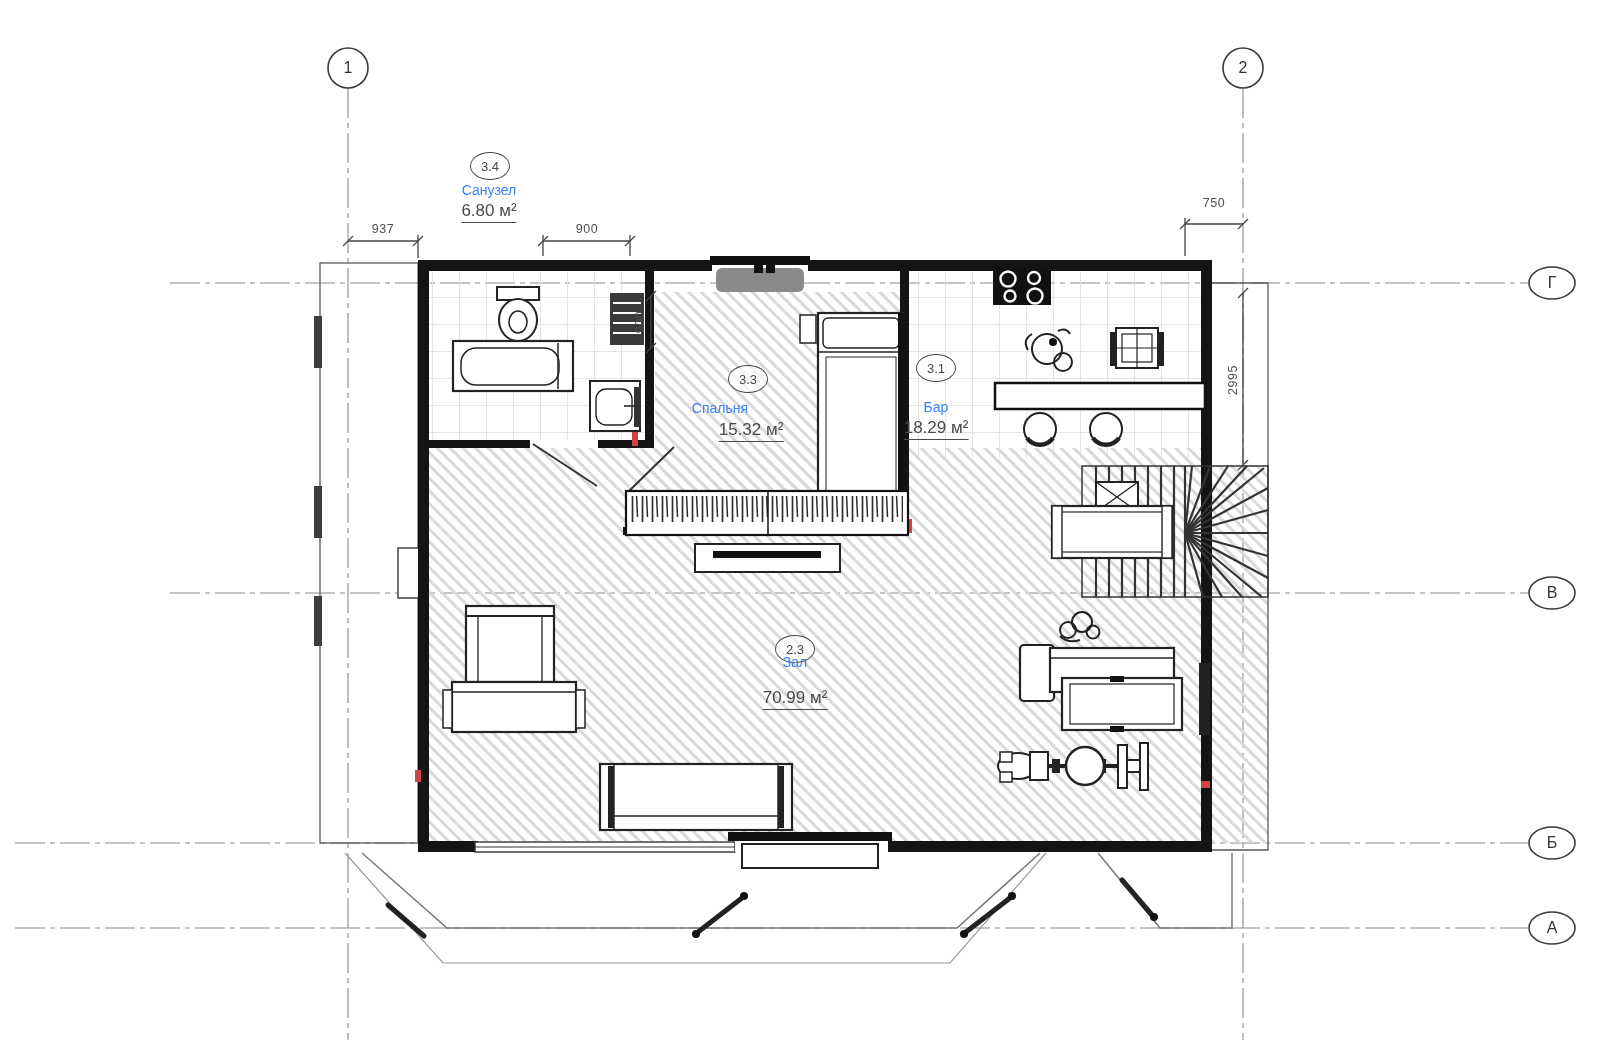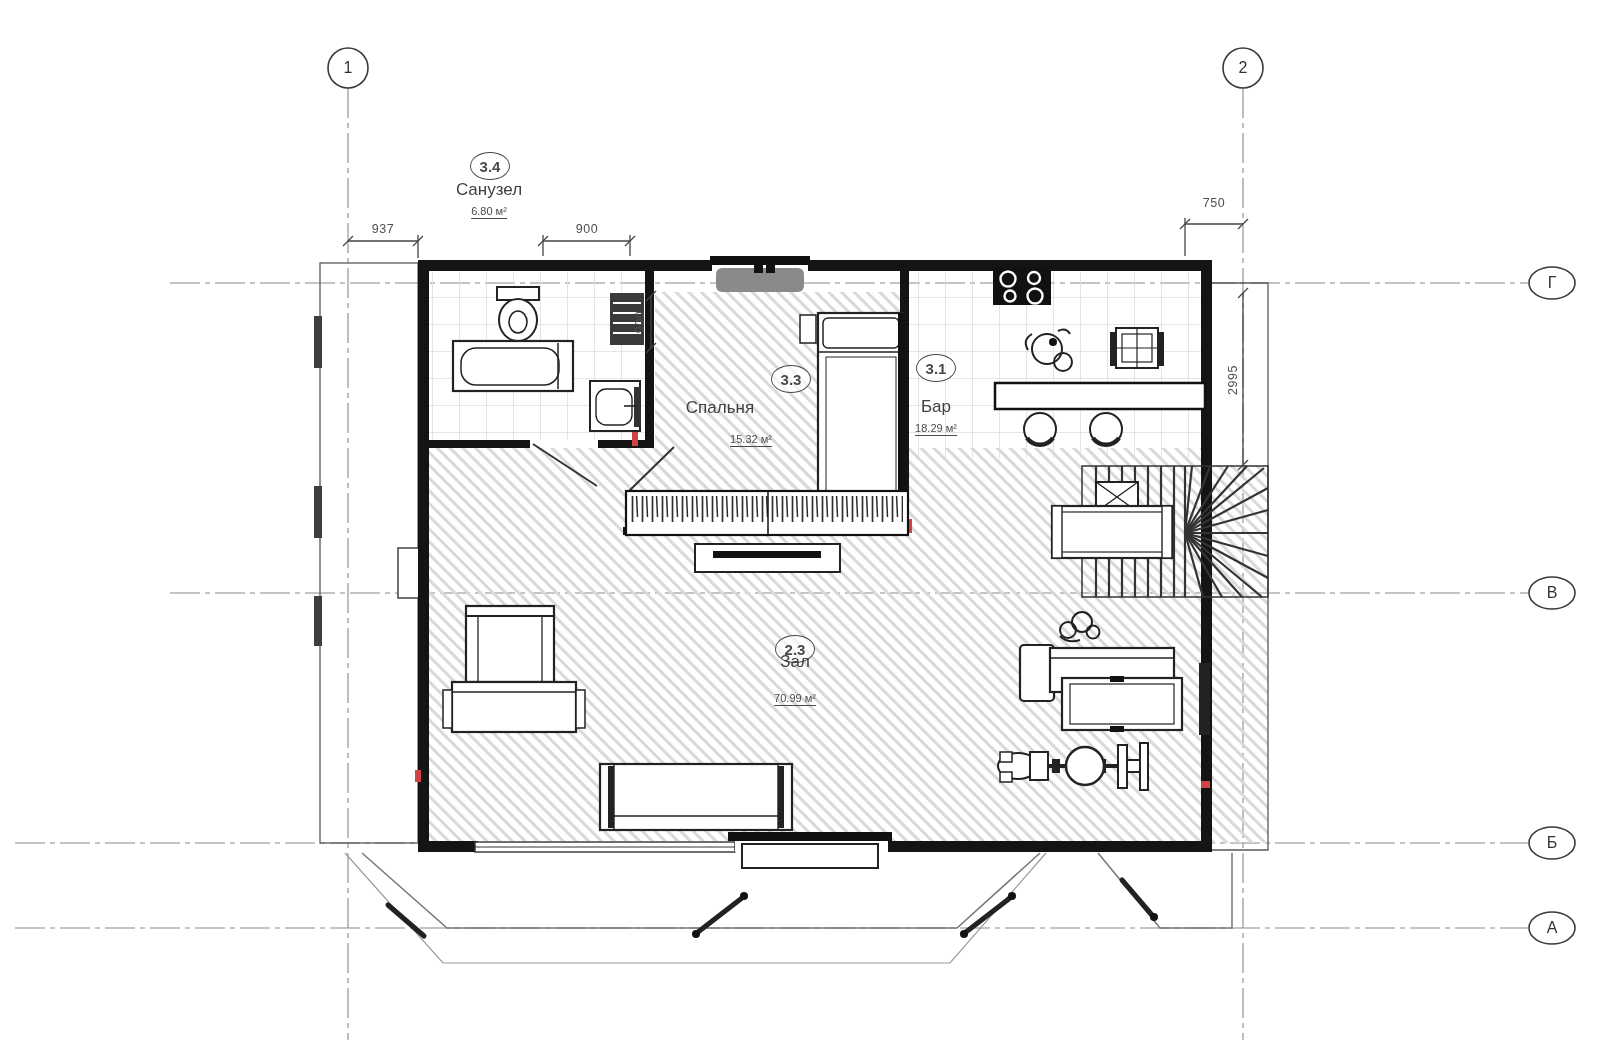--- a/index.html
+++ b/index.html
@@ -6,23 +6,23 @@
   .canvas{position:relative;width:1600px;height:1060px;background:#fff;overflow:hidden;
           font-family:"Liberation Sans",sans-serif;color:#3c3c3c;}
   .canvas svg{position:absolute;left:0;top:0;}
   .lbl{position:absolute;transform:translate(-50%,-50%);white-space:nowrap;
        font-size:14px;color:#4a4a4a;text-align:center;}
   .axis-num{font-size:16px;color:#333;}
   .dim{font-size:12.5px;color:#4f4f4f;letter-spacing:.5px;}
   .dim.vert{transform:translate(-50%,-50%) rotate(-90deg);}
   .tag-circle{position:absolute;transform:translate(-50%,-50%);width:38px;height:26px;
       border:1.5px solid #4a4a4a;border-radius:50%;display:flex;align-items:center;
-      justify-content:center;font-size:15px;color:#4a4a4a;background:rgba(255,255,255,.65);font-weight:bold;}
-  .room-name{font-size:17px;color:#404040;}
-  .room-area{font-size:11px;color:#4a4a4a;border-bottom:1.2px solid #4a4a4a;padding-bottom:1px;}
+      justify-content:center;font-size:13px;color:#4a4a4a;background:rgba(255,255,255,.65);}
+  .room-name{font-size:14px;color:#3b82f6;}
+  .room-area{font-size:17px;color:#4a4a4a;border-bottom:1.2px solid #4a4a4a;padding-bottom:1px;}
 </style>
 </head>
 <body>
 
 <div class="canvas">
 
 <svg width="1600" height="1060" viewBox="0 0 1600 1060">
   <defs>
     <pattern id="hatch" patternUnits="userSpaceOnUse" width="9" height="9" patternTransform="rotate(-45)">
       <line x1="1.5" y1="0" x2="1.5" y2="9" stroke="#d9d9d9" stroke-width="3"></line>
@@ -346,23 +346,23 @@
 <div class="lbl dim" style="left:383px;top:229px">937</div>
 <div class="lbl dim" style="left:587px;top:229px">900</div>
 <div class="lbl dim" style="left:1214px;top:203px">750</div>
 <div class="lbl dim vert" style="left:640px;top:322px">900</div>
 <div class="lbl dim vert" style="left:1233px;top:380px">2995</div>
 
 <div class="tag-circle" style="left:490px;top:166px">3.4</div>
 <div class="lbl room-name" style="left:489px;top:190px">Санузел</div>
 <div class="lbl room-area" style="left:489px;top:212px">6.80 м²</div>
 
-<div class="tag-circle" style="left:791px;top:379px">3.3</div>
+<div class="tag-circle" style="left:748px;top:379px">3.3</div>
 <div class="lbl room-name" style="left:720px;top:408px">Спальня</div>
-<div class="lbl room-area" style="left:751px;top:440px">15.32 м²</div>
+<div class="lbl room-area" style="left:751px;top:431px">15.32 м²</div>
 
 <div class="tag-circle" style="left:936px;top:368px">3.1</div>
 <div class="lbl room-name" style="left:936px;top:407px">Бар</div>
 <div class="lbl room-area" style="left:936px;top:429px">18.29 м²</div>
 
 <div class="tag-circle" style="left:795px;top:649px">2.3</div>
 <div class="lbl room-name" style="left:795px;top:662px">Зал</div>
 <div class="lbl room-area" style="left:795px;top:699px">70.99 м²</div>
 
 </div>

